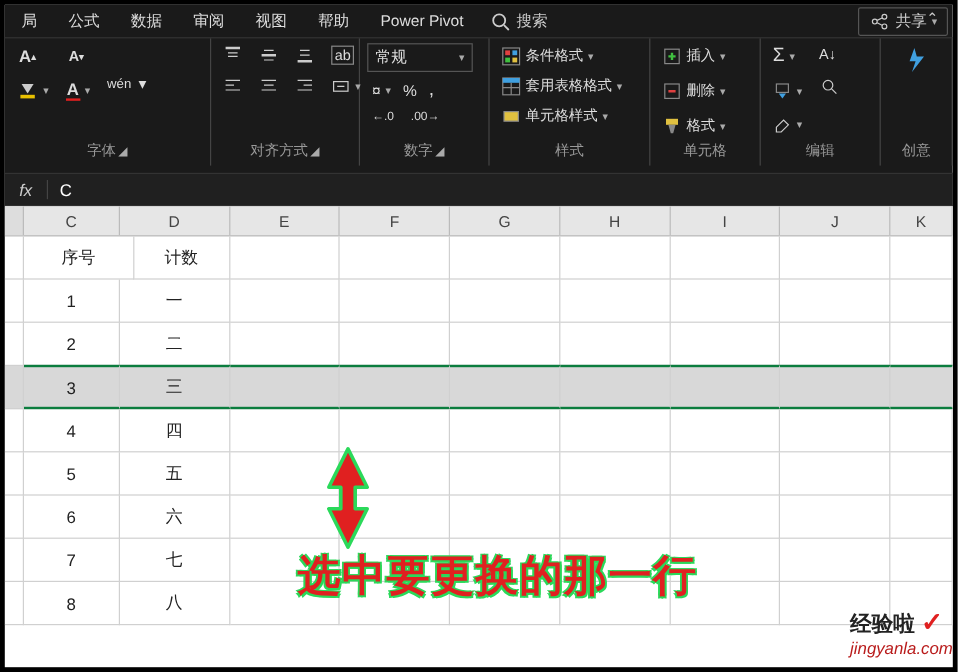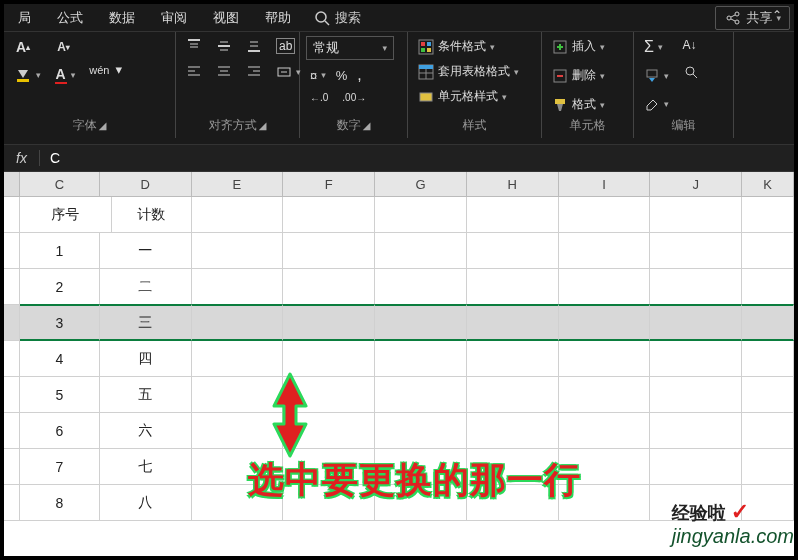--- a/index.html
+++ b/index.html
@@ -28,37 +28,38 @@
   .row { display: flex; height: 36px; }
   .cell { border-right: 1px solid #d0d0d0; border-bottom: 1px solid #d0d0d0; display: flex; align-items: center; justify-content: center; font-size: 14px; color: #222; }
   .row.selected { background: #d8d8d8; }
   .row.selected-border-top .cell { border-top: 2px solid #0b7d3e; margin-top: -1px; }
   .row.selected-border-bot .cell { border-bottom: 2px solid #0b7d3e; }
   .annotation-arrow { position: absolute; left: 264px; top: 366px; pointer-events: none; }
   .annotation-text { position: absolute; left: 244px; top: 452px; font-size: 36px; font-weight: bold; color: #e02020; text-shadow: -1.5px -1.5px 0 #2bd95a, 1.5px -1.5px 0 #2bd95a, -1.5px 1.5px 0 #2bd95a, 1.5px 1.5px 0 #2bd95a; pointer-events: none; letter-spacing: 1px; }
   .watermark { position: absolute; right: 0; bottom: 8px; text-align: left; pointer-events: none; }
   .wm-top { font-size: 18px; font-weight: bold; color: #222; }
   .wm-top .check { color: #e02020; font-size: 22px; }
-  .wm-bot { font-size: 20px; font-style: italic; color: #14532d; }
+  .wm-bot { font-size: 14px; font-style: italic; color: #b91c1c; }
   .corner-tag { position: absolute; right: 12px; top: 4px; color: #ccc; font-size: 12px; }
   .dlg-launcher { font-size: 10px; color: #aaa; }
   svg.rb-icon { width: 16px; height: 16px; }
   .underline-a { font-size: 14px; font-weight: bold; border-bottom: 2px solid; padding: 0 1px; }
 </style>
 </head>
 <body>
 
 <div class="ribbon">
   <div class="tabs">
     <div class="tab">局</div>
     <div class="tab">公式</div>
     <div class="tab">数据</div>
     <div class="tab">审阅</div>
     <div class="tab">视图</div>
     <div class="tab">帮助</div>
+    <div class="tab">Power Pivot</div>
     <div class="search-area">
       <span class="icon-box">
         <svg class="rb-icon" viewBox="0 0 16 16">
             <circle cx="7" cy="7" r="5" fill="none" stroke="#ccc" stroke-width="1.5"></circle>
             <line x1="11" y1="11" x2="15" y2="15" stroke="#ccc" stroke-width="1.5"></line>
           </svg>
       </span>
       <span>搜索</span>
     </div>
     <div class="share-btn">
@@ -324,20 +325,32 @@
                 <line x1="10" y1="10" x2="14" y2="14" stroke="#ccc"></line>
               </svg>
             </div>
         </div>
       </div>
       <div class="group-label">
           <span>编辑</span>
         </div>
     </div>
 
+    <div class="group" style="flex:1">
+      <div class="group-body" style="justify-content:center">
+        <div class="rb-btn">
+            <svg width="24" height="24" viewBox="0 0 24 24">
+              <path d="M10 2 L6 13 L11 13 L8 22 L18 9 L12 9 Z" fill="#40a0e0"></path>
+            </svg>
+          </div>
+      </div>
+      <div class="group-label">
+          <span>创意</span>
+        </div>
+    </div>
 
   </div>
 
   <div class="formula-bar">
     <div class="fx">fx</div>
     <div class="fx-input">C</div>
   </div>
 </div>
 
 <div class="sheet">

